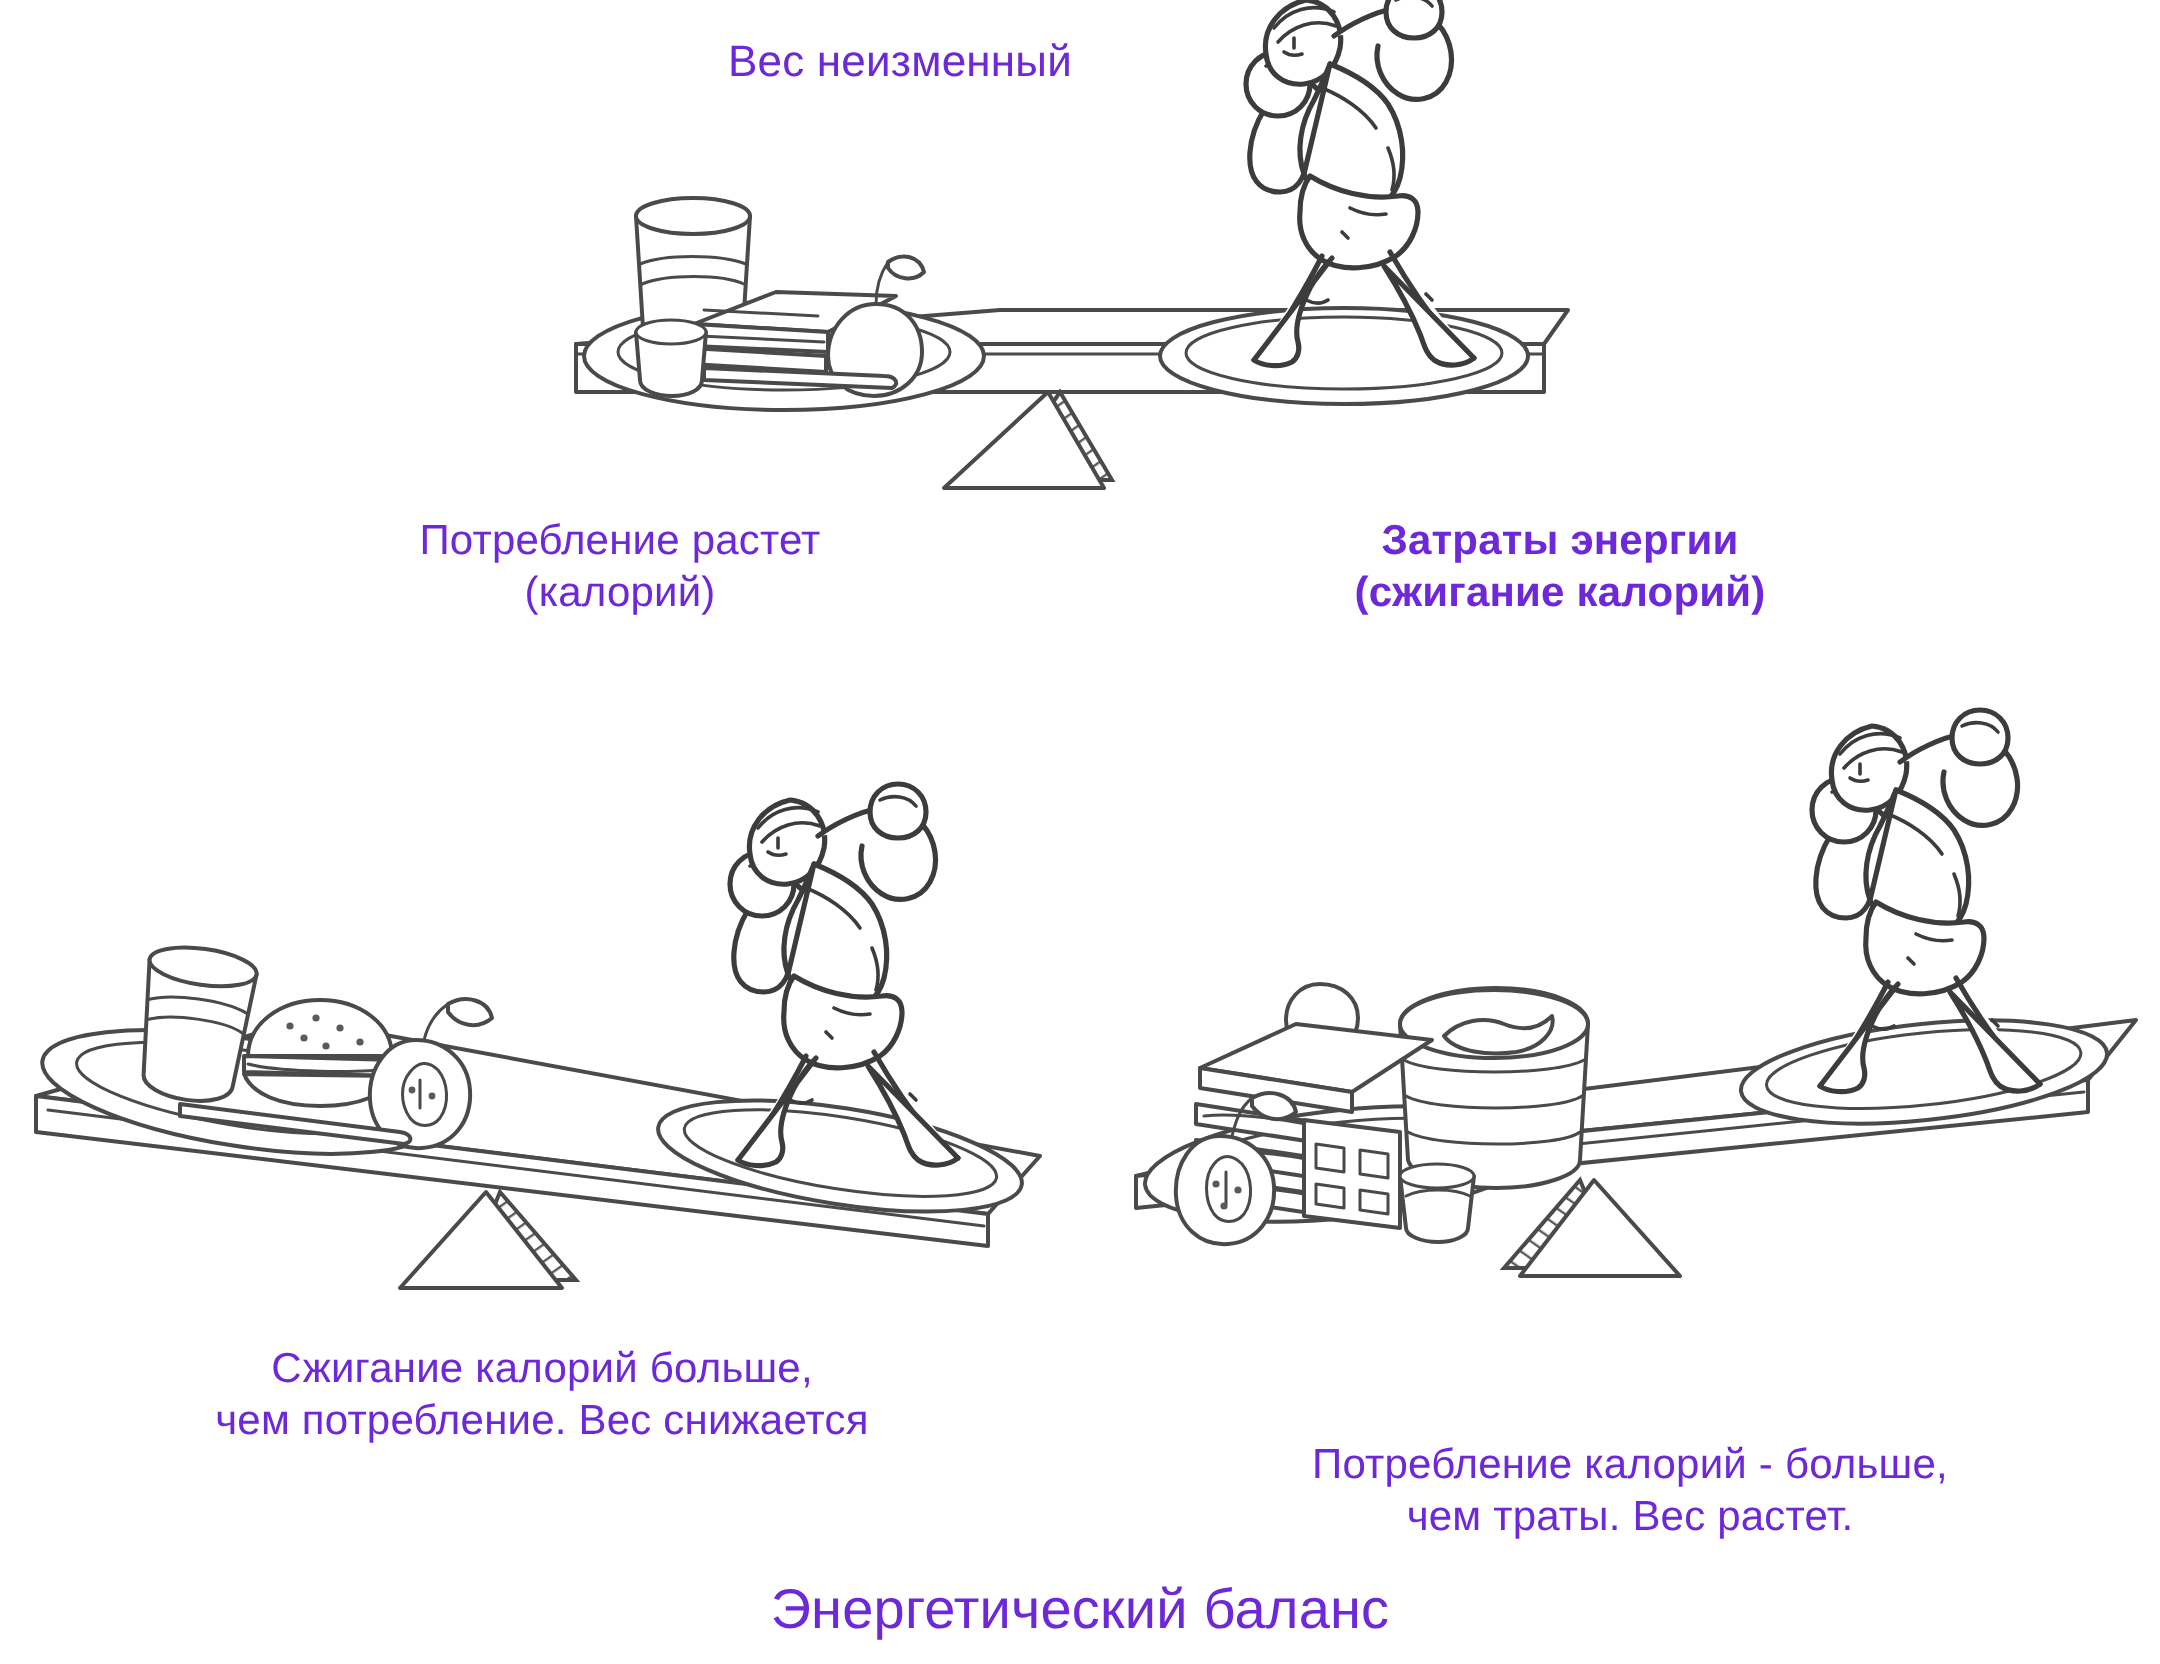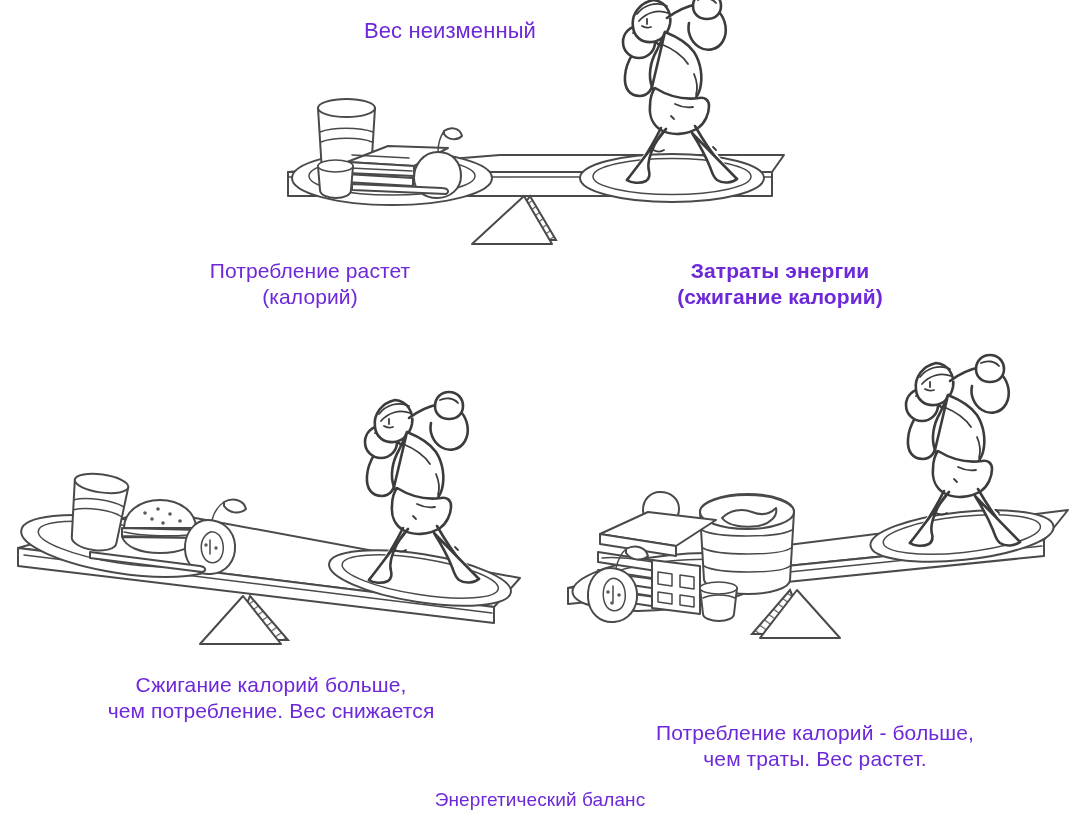--- a/index.html
+++ b/index.html
@@ -54,21 +54,21 @@
   #cap-right {
     left: 590px;
     top: 672px;
     width: 450px;
     margin-top: 48px;
   }
   #cap-bottom {
     left: 345px;
     top: 788px;
     width: 390px;
-    font-size: 19px;
+    font-size: 28px;
   }
   svg { display: block; }
   .lnT { fill: none; stroke: #4a4a4a; stroke-width: 1.5; stroke-linejoin: round; stroke-linecap: round; }
   .lnF { fill: #ffffff; stroke: #4a4a4a; stroke-width: 2; stroke-linejoin: round; stroke-linecap: round; }
   .lnFT{ fill: #ffffff; stroke: #4a4a4a; stroke-width: 1.5; stroke-linejoin: round; stroke-linecap: round; }
   .body-ln { fill: #ffffff; stroke: #3c3c3c; stroke-width: 2.6; stroke-linejoin: round; stroke-linecap: round; }
   .body-ln-t { fill: none; stroke: #3c3c3c; stroke-width: 1.8; stroke-linejoin: round; stroke-linecap: round; }
   .hatch-fill { fill: url(#hatchR); stroke: #4a4a4a; stroke-width: 2; }
   .hatch-fillL { fill: url(#hatchL); stroke: #4a4a4a; stroke-width: 2; }
   .crumb { fill: #5a5a5a; }

